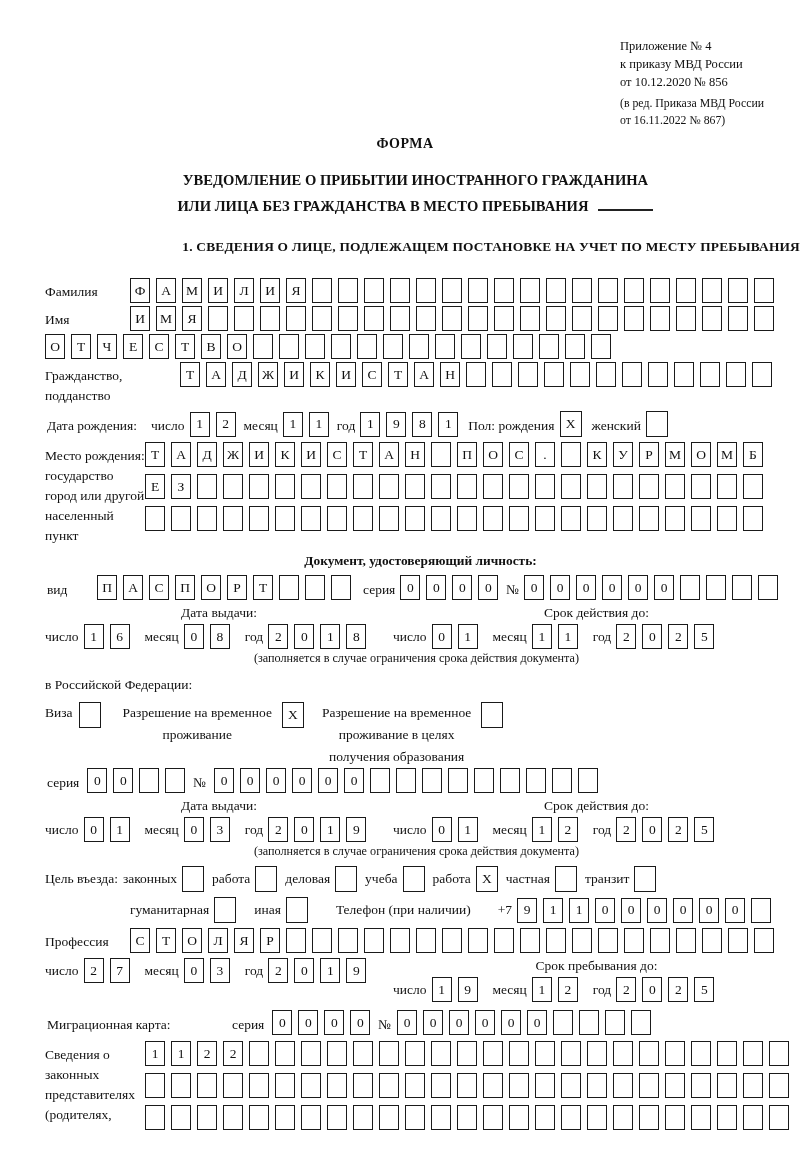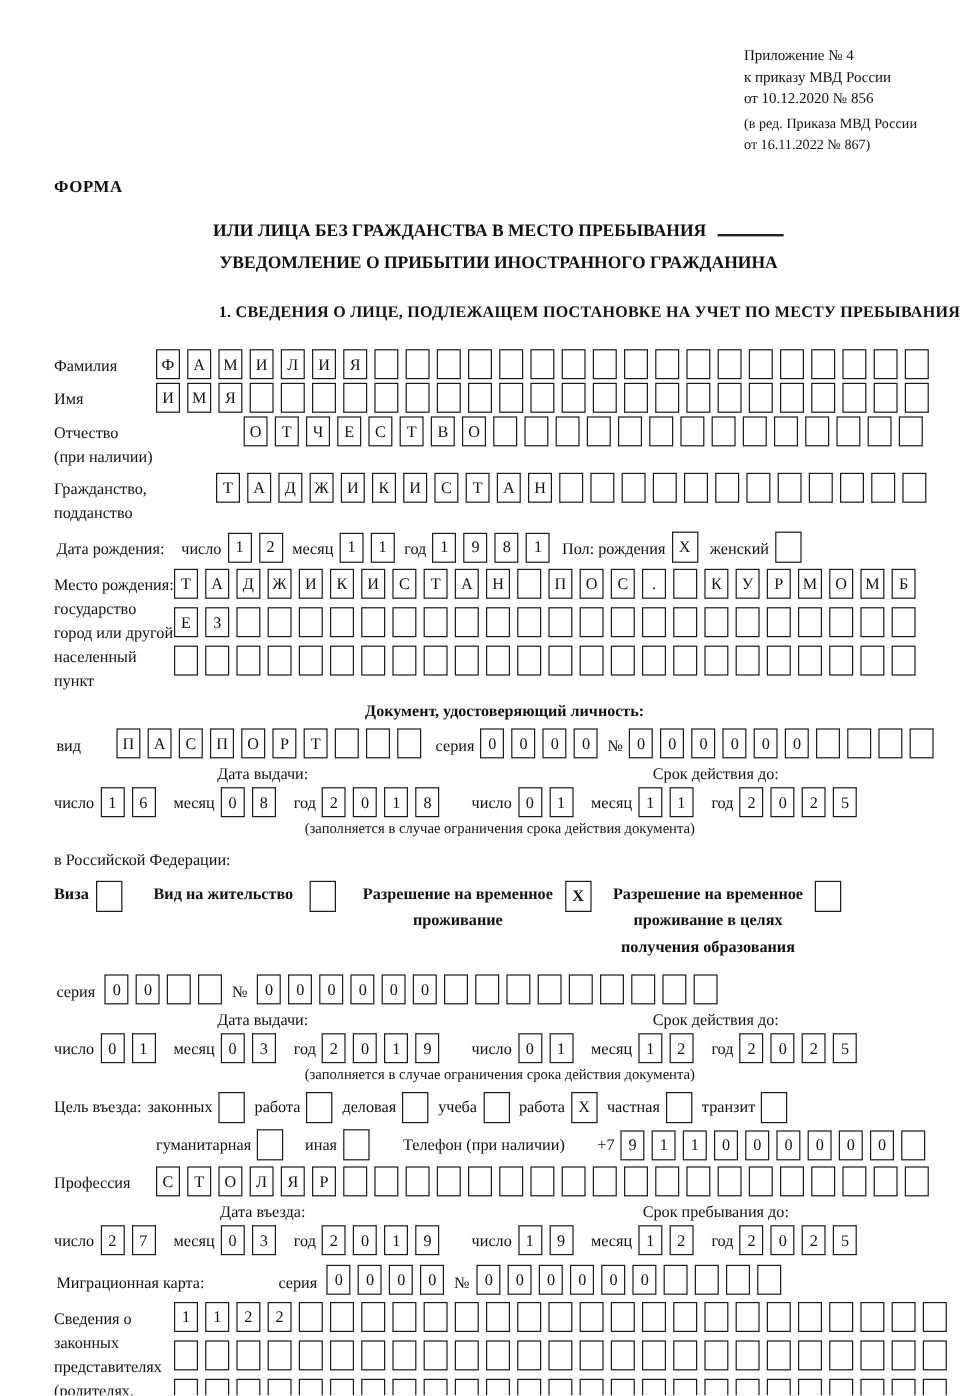--- a/index.html
+++ b/index.html
@@ -4,21 +4,21 @@
 <style>
   html,body{margin:0;padding:0;background:#fff;}
   .page{
     width:800px;height:1163px;box-sizing:border-box;
     padding:38px 0 0 45px;background:#fff;color:#111;
     font-family:"Liberation Serif","DejaVu Serif",serif;font-size:13.5px;
     position:relative;overflow:hidden;
   }
   .appendix{margin-left:575px;width:200px;font-size:12.5px;line-height:1.42;}
   .amend{margin-top:4px;font-size:11.8px;}
-  .forma{margin-top:20px;padding-right:35px;text-align:left;font-weight:bold;font-size:14px;letter-spacing:.5px;}
+  .forma{margin-top:7px;padding-right:35px;text-align:center;font-weight:bold;font-size:14px;letter-spacing:.5px;}
   .title{margin-top:15px;text-align:center;font-weight:bold;font-size:14.6px;line-height:1.8;padding-right:14px;}
   .blank{display:inline-block;width:55px;height:3px;border-bottom:2.2px solid #222;margin-left:10px;}
   .sec{margin-top:20px;margin-bottom:23px;font-weight:bold;font-size:13.4px;text-align:right;letter-spacing:.2px;}
   .row{display:flex;align-items:flex-start;margin-bottom:3px;}
   .lbl{flex-shrink:0;padding-top:4px;line-height:20px;}
   .w45{width:45px}.w85{width:85px}.w100{width:100px}.w135{width:135px}.w150{width:150px}.w158{width:158px}
   .cellgroup{display:inline-flex;flex-shrink:0;}
   .cell{
     width:20px;height:25px;border:1.7px solid #1a1a1a;margin-right:6px;background:#fff;
     display:inline-flex;align-items:center;justify-content:center;
@@ -31,21 +31,21 @@
   .inlbl{padding:4px 5px 0 2px;flex-shrink:0;}
   .dgs{display:flex;margin-top:5px;}
   .dg1{width:348px;flex-shrink:0;}
   .dg2{flex:1;}
   .dgh{text-align:center;margin-bottom:3px;}
   .dgl{display:flex;align-items:center;}
   .t{margin-right:5px;flex-shrink:0;}
   .t2{margin-left:9px;margin-right:5px;flex-shrink:0;}
   .noter{text-align:center;font-size:12.2px;margin-top:2px;margin-bottom:7px;padding-right:12px;}
   .resline{margin-top:4px;line-height:1.8;}
-  .opts{display:flex;margin-top:4px;margin-bottom:12px;font-weight:bold;}
+  .opts{display:flex;margin-top:4px;}
   .opt{display:flex;align-items:flex-start;}
   .optt{line-height:1.65;}
   .optc{text-align:center;line-height:1.65;}
   .mlbox{margin-left:6px;margin-top:0;}
   .pline{display:flex;align-items:center;margin-bottom:5px;}
   .pline .pt{margin-right:5px;flex-shrink:0;}
   .gap8{margin-left:8px;}
 </style>
 </head>
 <body>
@@ -58,24 +58,24 @@
     <div>от 10.12.2020 № 856</div>
     <div class="amend">
       <div>(в ред. Приказа МВД России</div>
       <div>от 16.11.2022 № 867)</div>
     </div>
   </div>
 
   <div class="forma">ФОРМА</div>
 
   <div class="title">
+    <div>УВЕДОМЛЕНИЕ О ПРИБЫТИИ ИНОСТРАННОГО ГРАЖДАНИНА</div>
     <div>
       <span>ИЛИ ЛИЦА БЕЗ ГРАЖДАНСТВА В МЕСТО ПРЕБЫВАНИЯ</span><span class="blank"></span>
     </div>
-    <div>УВЕДОМЛЕНИЕ О ПРИБЫТИИ ИНОСТРАННОГО ГРАЖДАНИНА</div>
   </div>
 
   <div class="sec">1. СВЕДЕНИЯ О ЛИЦЕ, ПОДЛЕЖАЩЕМ ПОСТАНОВКЕ НА УЧЕТ ПО МЕСТУ ПРЕБЫВАНИЯ</div>
 
   <div class="row">
     <div class="lbl w85">Фамилия</div>
     <span class="cellgroup">
         <span class="cell">Ф</span>
         <span class="cell">А</span>
         <span class="cell">М</span>
@@ -129,24 +129,20 @@
         <span class="cell"></span>
         <span class="cell"></span>
         <span class="cell"></span>
         <span class="cell"></span>
         <span class="cell"></span>
         <span class="cell"></span>
       </span>
   </div>
 
   <div class="row">
-    <div class="lbl w158">
-      <div>Отчество</div>
-      <div>(при наличии)</div>
-    </div>
     <span class="cellgroup">
         <span class="cell">О</span>
         <span class="cell">Т</span>
         <span class="cell">Ч</span>
         <span class="cell">Е</span>
         <span class="cell">С</span>
         <span class="cell">Т</span>
         <span class="cell">В</span>
         <span class="cell">О</span>
         <span class="cell"></span>
@@ -404,26 +400,20 @@
 
   <div class="resline">в Российской Федерации:</div>
 
   <div class="opts">
     <div class="opt">
       <span class="optt">Виза</span>
       <span class="cellgroup cb mlbox">
           <span class="cell"></span>
         </span>
     </div>
-    <div class="opt" style="margin-left:26px;">
-      <span class="optt">Вид на жительство</span>
-      <span class="cellgroup cb mlbox" style="margin-left:14px;">
-          <span class="cell"></span>
-        </span>
-    </div>
     <div class="opt" style="margin-left:22px;">
       <span class="optc">
         <div>Разрешение на временное</div>
         <div>проживание</div>
       </span>
       <span class="cellgroup cb mlbox" style="margin-left:10px;">
           <span class="cell">X</span>
         </span>
     </div>
     <div class="opt" style="margin-left:18px;">
@@ -597,21 +587,20 @@
         <span class="cell"></span>
         <span class="cell"></span>
         <span class="cell"></span>
         <span class="cell"></span>
         <span class="cell"></span>
       </span>
   </div>
 
   <div class="dgs">
     <div class="dg1">
-      <div class="dgh">Дата въезда:</div>
       <div class="dgl">
         <span class="t">число</span>
         <span class="cellgroup">
             <span class="cell">2</span>
             <span class="cell">7</span>
           </span>
         <span class="t2">месяц</span>
         <span class="cellgroup">
             <span class="cell">0</span>
             <span class="cell">3</span>

